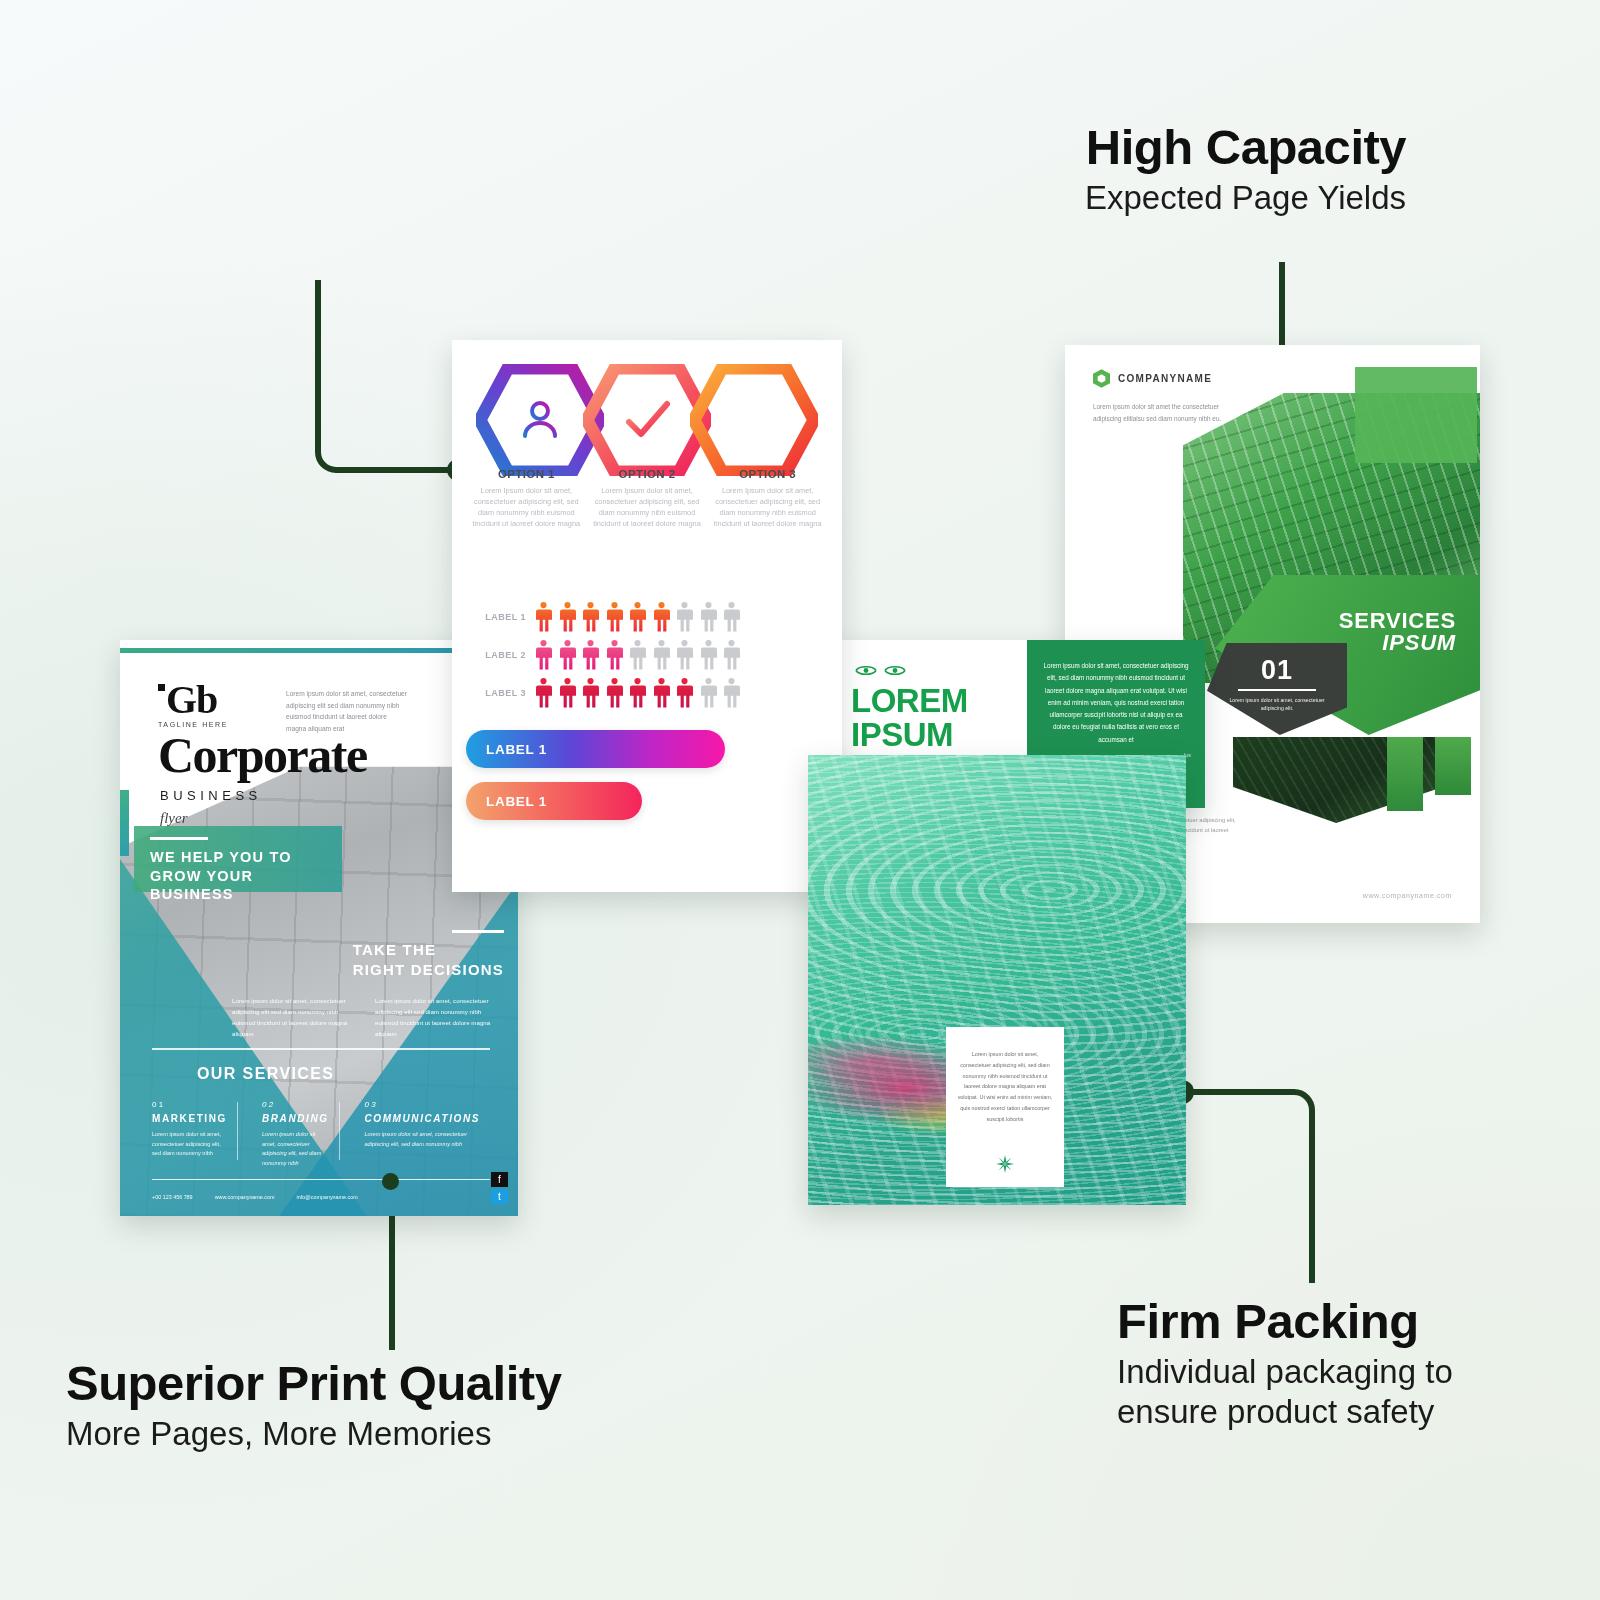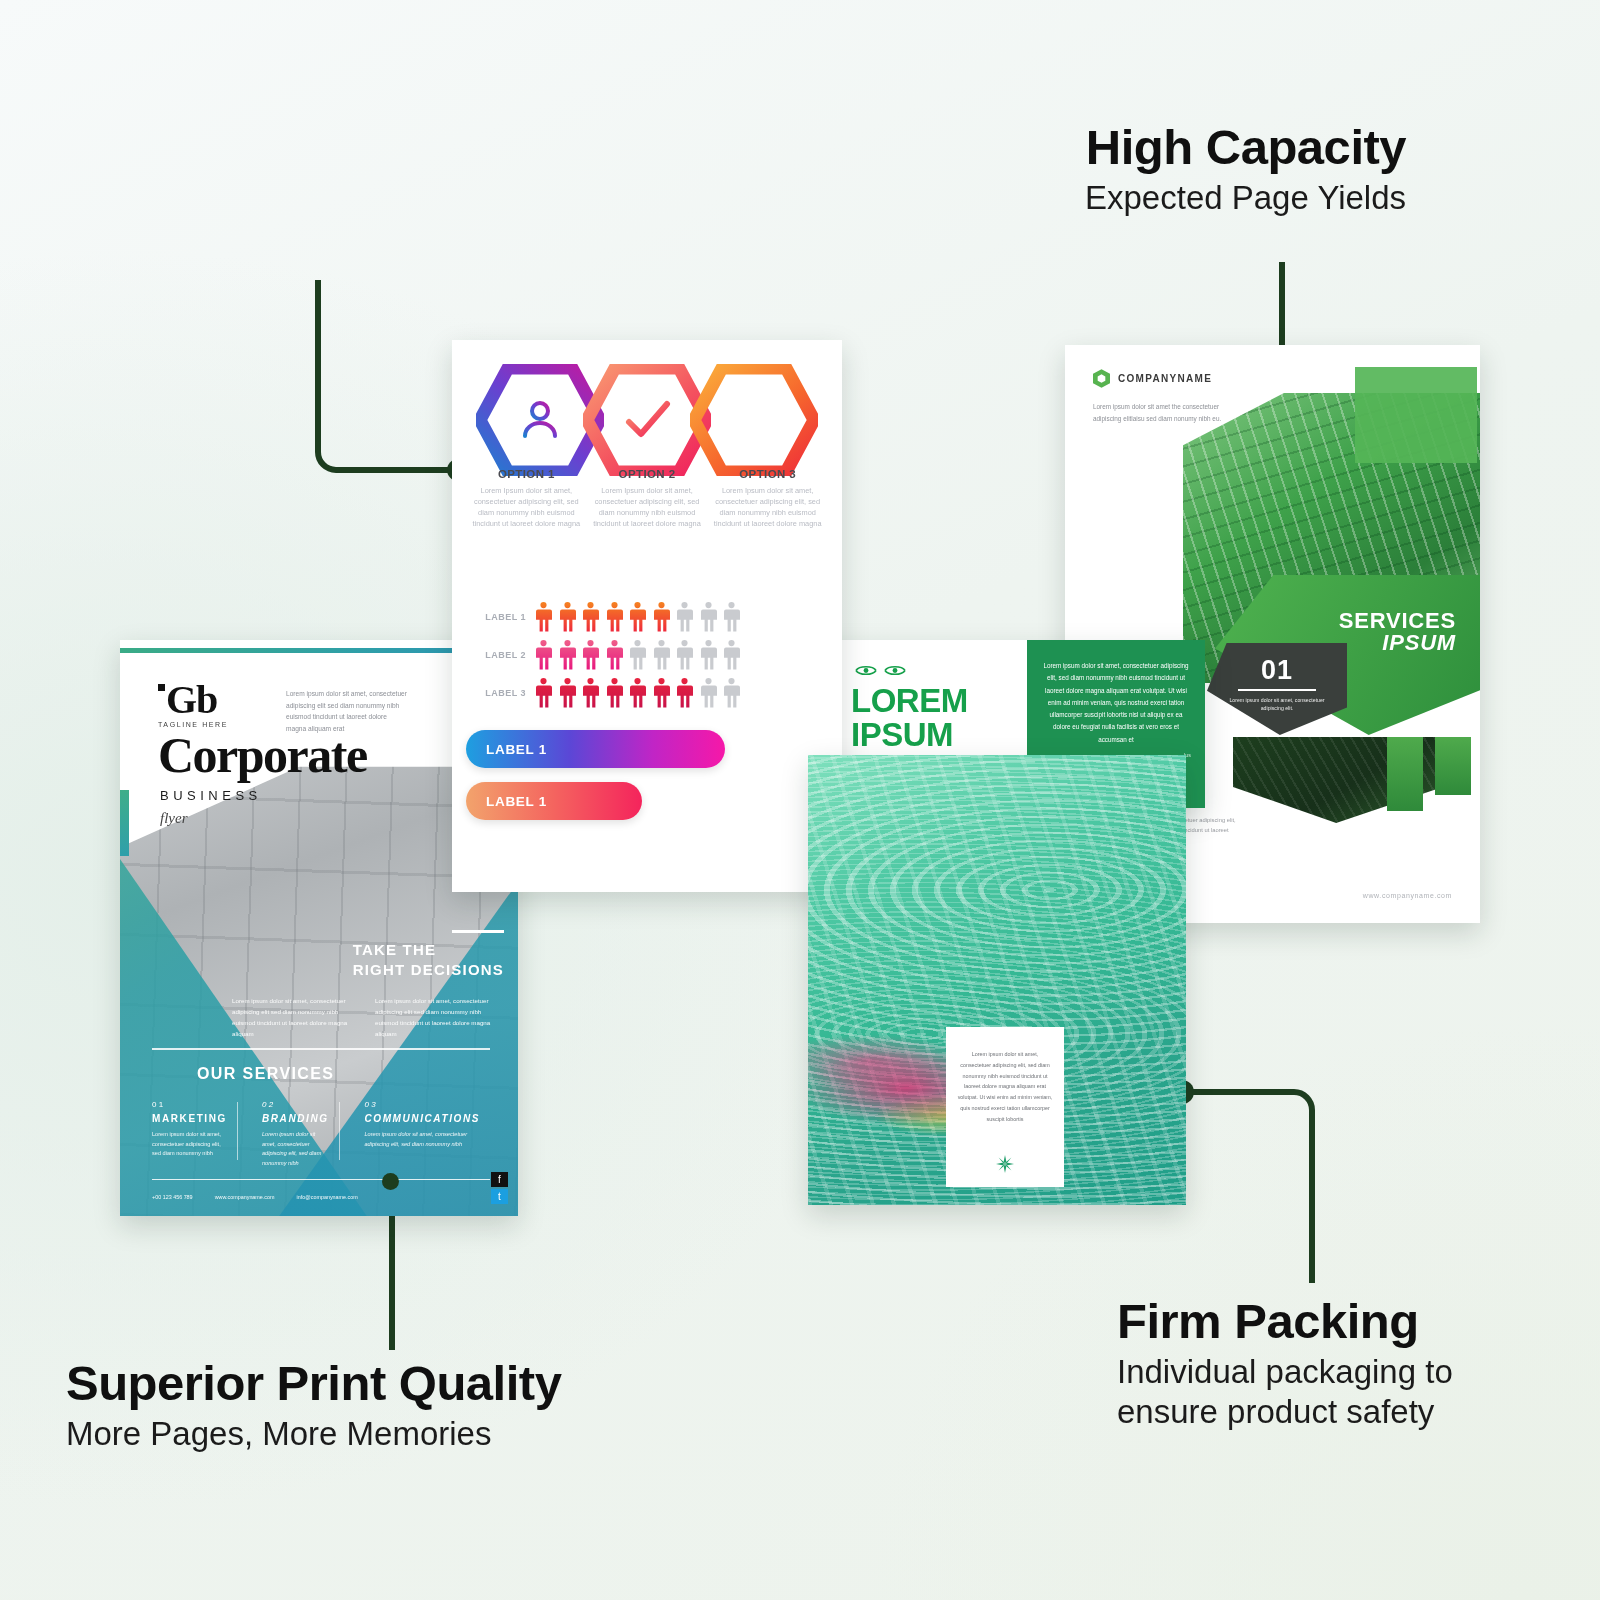--- a/index.html
+++ b/index.html
@@ -300,20 +300,25 @@
 
     <div class="gb">
       <div class="mark"><span class="sq"></span><span>Gb</span></div>
       <div class="tag">TAGLINE HERE</div>
     </div>
     <div class="corp-lead">Lorem ipsum dolor sit amet, consectetuer adipiscing elit sed diam nonummy nibh euismod tincidunt ut laoreet dolore magna aliquam erat</div>
     <div class="corp-h1">Corporate</div>
     <div class="corp-h2">BUSINESS</div>
     <div class="corp-h3">flyer</div>
 
+    <div class="corp-band">
+      <div class="dash"></div>
+      <div class="txt" style="white-space:pre-line;">WE HELP YOU TO
+GROW YOUR BUSINESS</div>
+    </div>
 
     <div class="corp-take">
       <div class="dash"></div>
       <div class="txt" style="white-space:pre-line;">TAKE THE
 RIGHT DECISIONS</div>
     </div>
 
     <div class="corp-2col">
       <div>Lorem ipsum dolor sit amet, consectetuer adipiscing elit sed diam nonummy nibh euismod tincidunt ut laoreet dolore magna aliquam</div>
       <div>Lorem ipsum dolor sit amet, consectetuer adipiscing elit sed diam nonummy nibh euismod tincidunt ut laoreet dolore magna aliquam</div>

